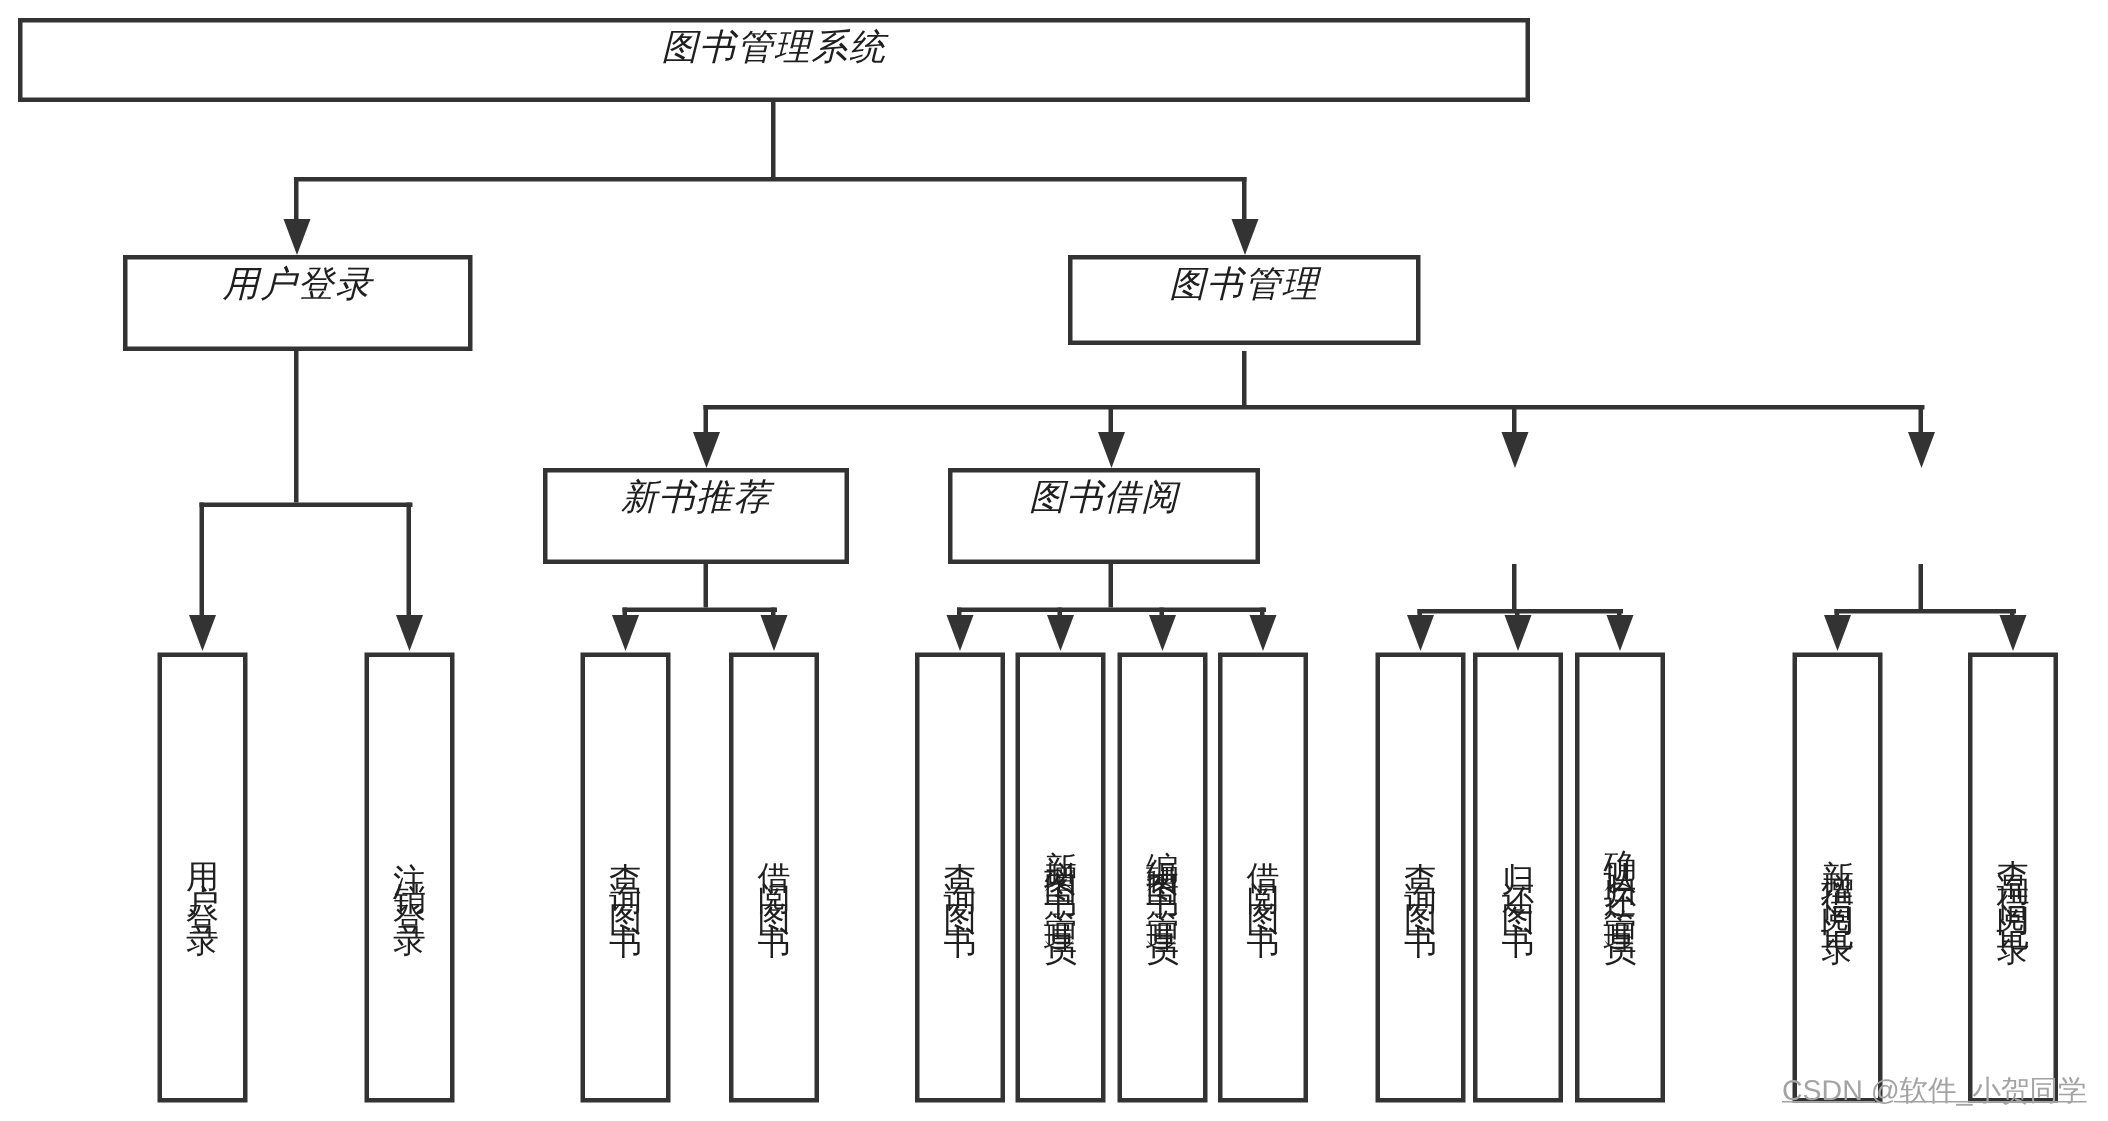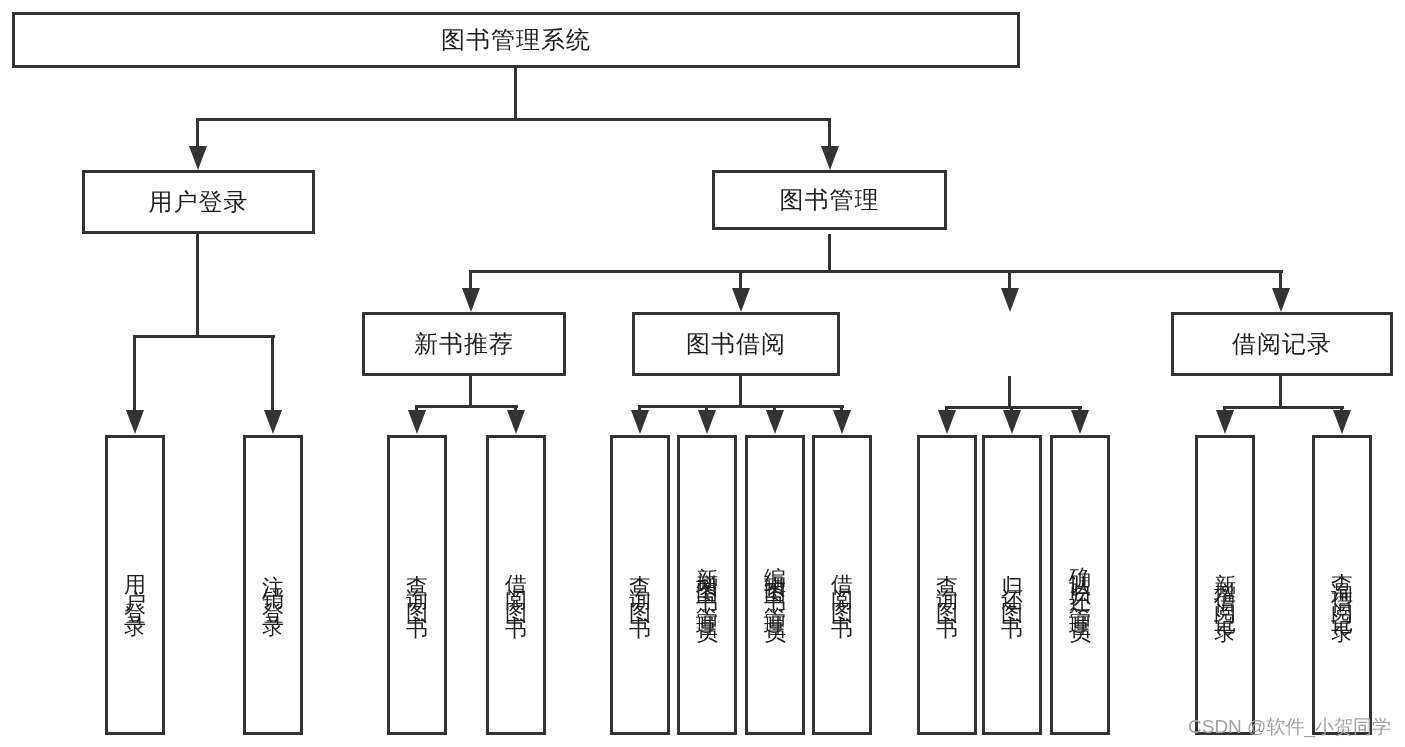--- a/index.html
+++ b/index.html
@@ -10,26 +10,26 @@
     background: #ffffff;
     font-family: "Liberation Sans", sans-serif;
     overflow: hidden;
   }
   .box {
     position: absolute;
     box-sizing: border-box;
     border: 3px solid #333333;
     background: #ffffff;
     display: flex;
-    align-items: center;
     justify-content: center;
     color: #1f1f1f;
     font-size: 24px;
     letter-spacing: 1px;
     white-space: nowrap;
+    font-style: italic;
   }
   .vbox {
     position: absolute;
     box-sizing: border-box;
     border: 3px solid #333333;
     background: #ffffff;
     display: flex;
     align-items: center;
     justify-content: center;
     color: #1f1f1f;
@@ -60,20 +60,21 @@
     border-top: 24px solid #333333;
   }
   .watermark {
     position: absolute;
     left: 1188px;
     top: 714px;
     font-size: 19px;
     color: #a3a3a3;
     z-index: 10;
     white-space: nowrap;
+    text-decoration: underline;
   }
 </style>
 </head>
 <body>
 
 <div class="stage">
 
   <div class="box" style="left:12px;top:12px;width:1008px;height:56px">
     <span>图书管理系统</span>
   </div>
@@ -116,23 +117,20 @@
   <i class="arr" style="left:1001px;top:288px"></i>
   <i class="vl" style="left:1279px;top:270px;height:19px"></i>
   <i class="arr" style="left:1272px;top:288px"></i>
 
   <div class="box" style="left:362px;top:312px;width:204px;height:64px">
     <span>新书推荐</span>
   </div>
   <div class="box" style="left:632px;top:312px;width:208px;height:64px">
     <span>图书借阅</span>
   </div>
-  <div class="box" style="left:1171px;top:312px;width:222px;height:64px">
-    <span>借阅记录</span>
-  </div>
 
   <i class="vl" style="left:469px;top:376px;height:29px"></i>
   <i class="hl" style="left:415px;top:405px;width:103px"></i>
   <i class="vl" style="left:415px;top:405px;height:6px"></i>
   <i class="arr" style="left:408px;top:410px"></i>
   <i class="vl" style="left:514px;top:405px;height:6px"></i>
   <i class="arr" style="left:507px;top:410px"></i>
 
   <div class="vbox ls-lg" style="left:387px;top:435px;width:60px;height:300px">
     <span>查询图书</span>

